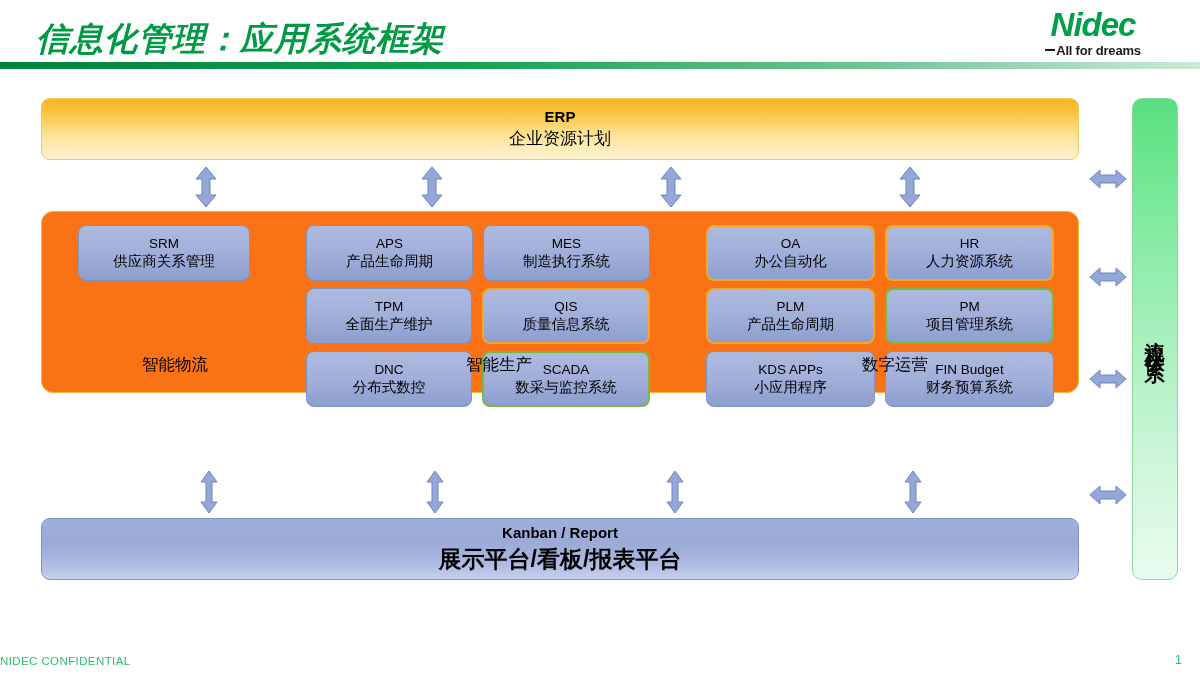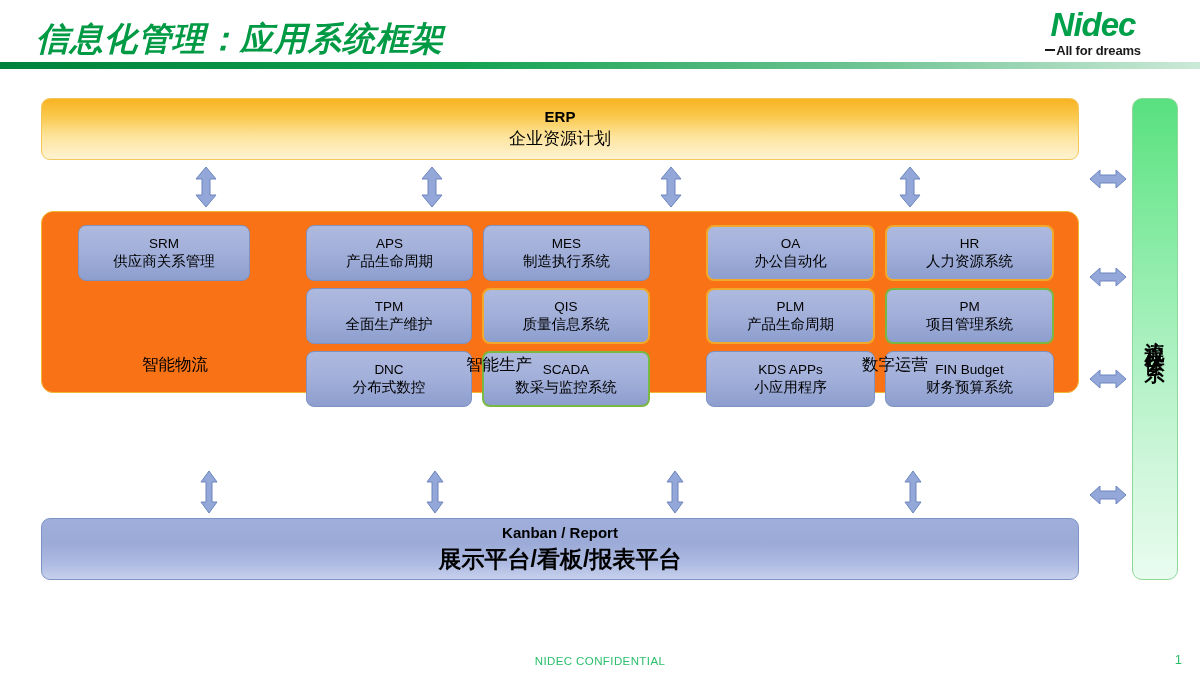--- a/index.html
+++ b/index.html
@@ -223,21 +223,20 @@
 
   
   .v-arrow { position: absolute; }
   .h-arrow { position: absolute; }
 
   
   .footer-conf {
     position: absolute;
     left: 0; right: 0;
     bottom: 8px;
-    text-align: center;
     font-size: 11.5px;
     color: #2BBF6B;
     letter-spacing: 0.4px;
   }
   .footer-page {
     position: absolute;
     right: 18px;
     bottom: 8px;
     font-size: 13px;
     color: #2BBF6B;

